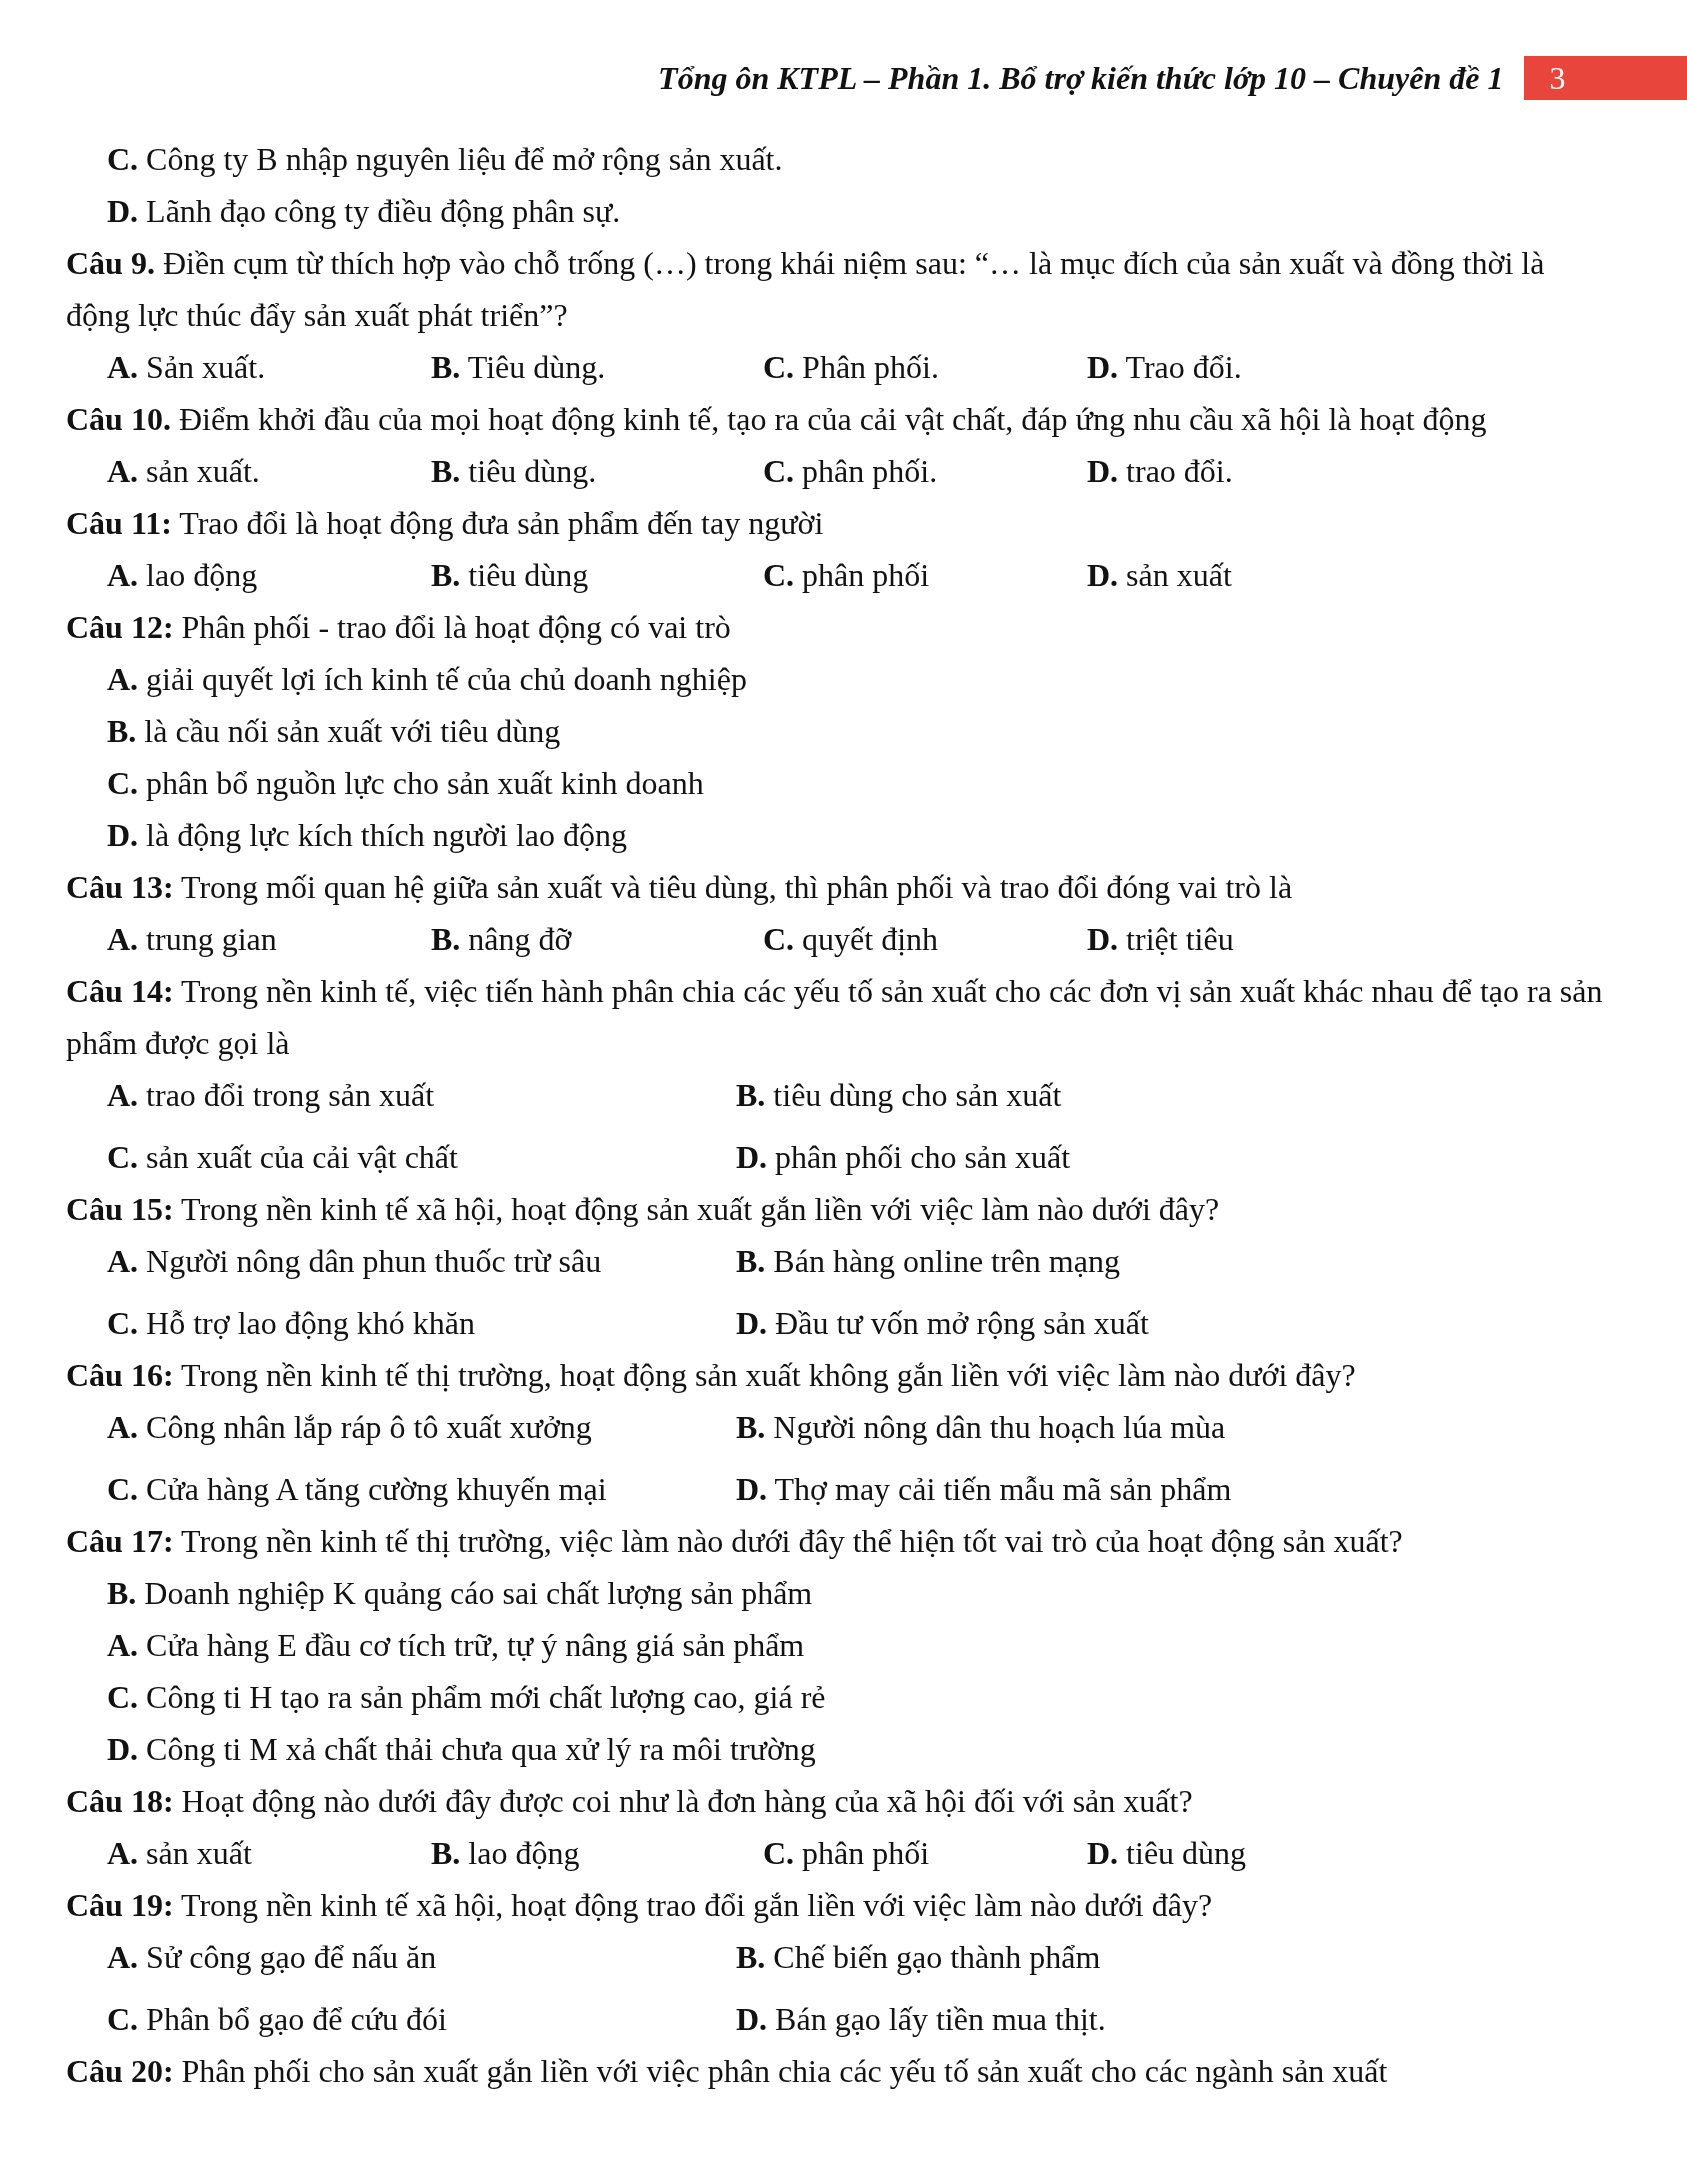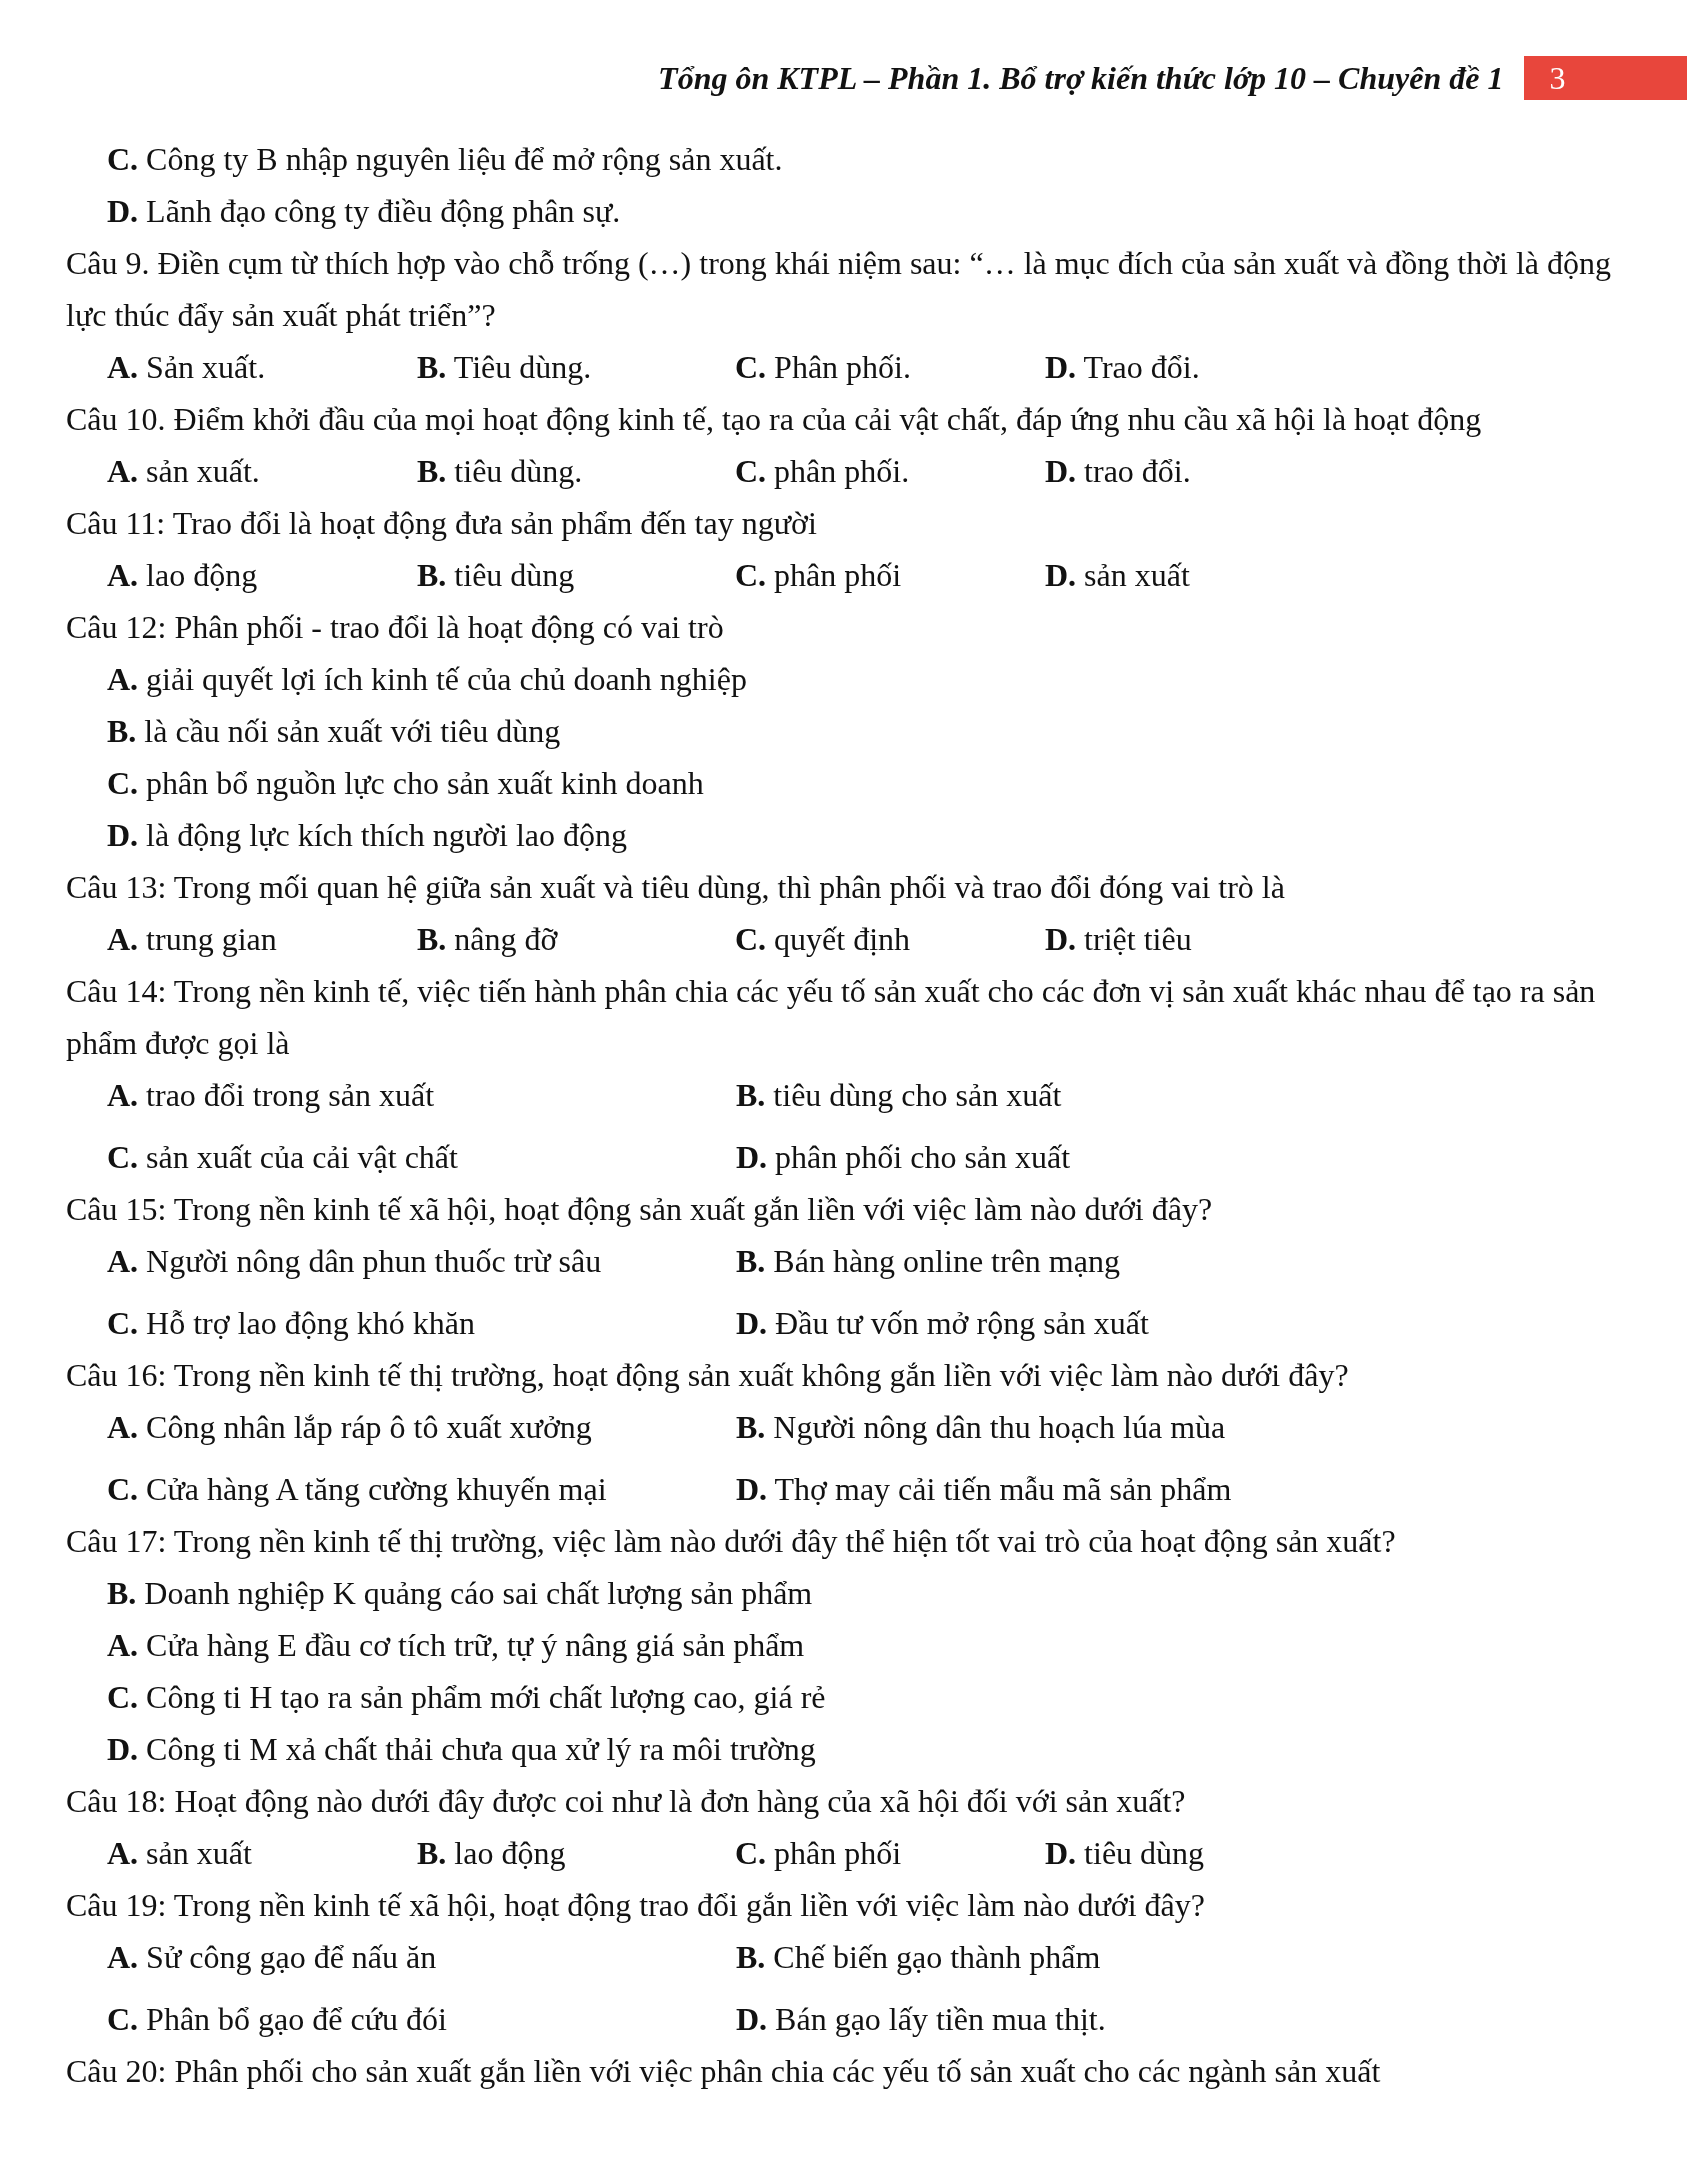--- a/index.html
+++ b/index.html
@@ -38,26 +38,27 @@
     color: #ffffff;
     margin-left: 20.6px;
     width: 163px;
     height: 44px;
     line-height: 44px;
     padding-left: 25.4px;
     box-sizing: border-box;
     font-size: 32px;
     flex: 0 0 auto;
   }
-  .q-num { font-weight: 400; margin-top: 16px; }
+  .q-num { font-weight: 700; margin-top: 16px; }
   .opt-label { font-weight: 700; }
   .options { padding-left: 41px; }
   .options.inline4 {
     display: grid;
     grid-template-columns: 310px 318px 310px 1fr;
+    gap: 14px;
   }
   .options.inline2 {
     display: grid;
     grid-template-columns: 619px 1fr;
     gap: 10px;
   }
   .options.stacked .option { display: block; }
   .question, .q-stem, .option { text-align: left; }
 </style>
 </head>

